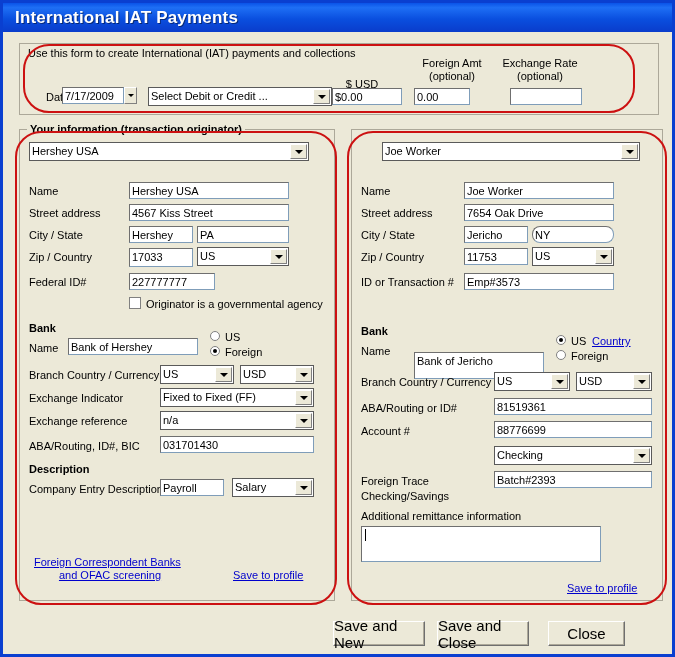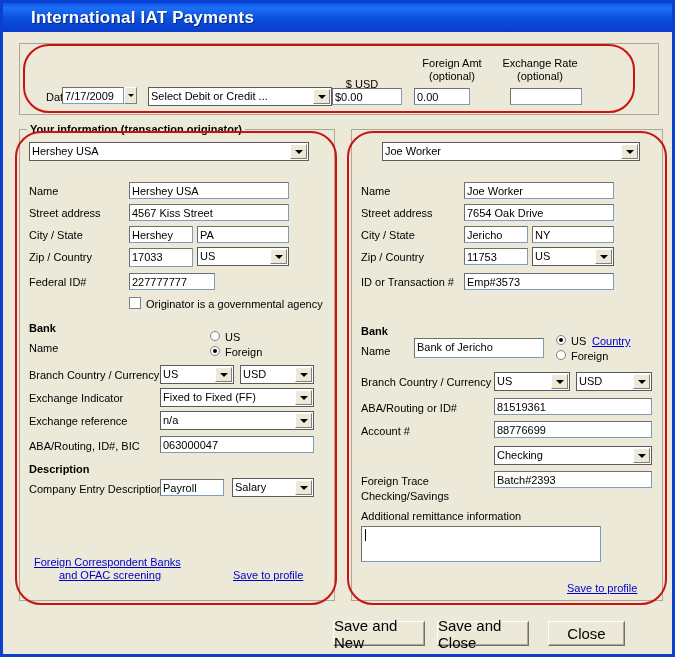--- a/index.html
+++ b/index.html
@@ -17,21 +17,21 @@
     background:#ece9d8;
   }
   
   #titlebar{
     position:absolute;left:0;top:0;width:669px;height:29px;
     background:linear-gradient(to bottom,#0a53e8 0%,#1e6ff5 16%,#0a4fdf 55%,#0a3ccb 100%);
     display:flex;align-items:center;
   }
   #titlebar .t{
     color:#fff;font-size:17px;font-weight:bold;
-    padding-left:28px;letter-spacing:.2px;
+    padding-left:12px;letter-spacing:.2px;
     text-shadow:1px 1px 0 rgba(0,0,0,.45);
   }
   
   .gb{position:absolute;border:1px solid #aca899;box-sizing:border-box;}
   .gb>.gbt{
     position:absolute;top:-7px;left:7px;background:#ece9d8;
     padding:0 3px;font-size:11px;font-weight:bold;white-space:nowrap;
   }
   .gb.plain>.gbt{font-weight:normal;}
   
@@ -122,20 +122,21 @@
 </head>
 <body>
 
 <div id="app">
 
   <div id="titlebar">
     <span class="t">International IAT Payments</span>
   </div>
 
   <div class="gb plain" style="left:16px;top:40px;width:640px;height:72px;">
+    <span class="lbl" style="left:8px;top:3px;">Use this form to create International (IAT) payments and collections</span>
 
     <span class="lbl c" style="left:312px;top:34px;width:60px;">$ USD</span>
     <span class="lbl c" style="left:392px;top:13px;width:80px;">Foreign Amt</span>
     <span class="lbl c" style="left:392px;top:26px;width:80px;">(optional)</span>
     <span class="lbl c" style="left:472px;top:13px;width:96px;">Exchange Rate</span>
     <span class="lbl c" style="left:472px;top:26px;width:96px;">(optional)</span>
 
     <span class="lbl" style="left:26px;top:47px;">Date</span>
     <div class="txt" style="left:42px;top:43px;width:62px;height:17px;">7/17/2009</div>
     <div class="spin" style="left:104px;top:43px;width:13px;height:17px;"></div>
@@ -176,20 +177,21 @@
       <span class="arrow"></span>
     </div>
 
     <span class="lbl" style="left:9px;top:146px;">Federal ID#</span>
     <div class="txt" style="left:109px;top:143px;width:86px;height:17px;">227777777</div>
 
     <span class="chk" style="left:109px;top:168px;">Originator is a governmental agency</span>
 
     <span class="lbl b" style="left:9px;top:192px;">Bank</span>
     <span class="lbl" style="left:9px;top:212px;">Name</span>
+    <div class="txt" style="left:48px;top:208px;width:130px;height:17px;">Bank of Hershey</div>
     <span class="radio" style="left:190px;top:201px;">US</span>
     <span class="radio on" style="left:190px;top:216px;">Foreign</span>
 
     <span class="lbl" style="left:9px;top:239px;">Branch Country / Currency</span>
     <div class="combo" style="left:140px;top:235px;width:74px;height:19px;">
       <span>US</span>
       <span class="arrow"></span>
     </div>
     <div class="combo" style="left:220px;top:235px;width:74px;height:19px;">
       <span>USD</span>
@@ -202,21 +204,21 @@
       <span class="arrow"></span>
     </div>
 
     <span class="lbl" style="left:9px;top:285px;">Exchange reference</span>
     <div class="combo" style="left:140px;top:281px;width:154px;height:19px;">
       <span>n/a</span>
       <span class="arrow"></span>
     </div>
 
     <span class="lbl" style="left:9px;top:310px;">ABA/Routing, ID#, BIC</span>
-    <div class="txt" style="left:140px;top:306px;width:154px;height:17px;">063000047</div>
+    <div class="txt" style="left:140px;top:306px;width:154px;height:17px;">031701430</div>
 
     <span class="lbl b" style="left:9px;top:333px;">Description</span>
     <span class="lbl" style="left:9px;top:353px;">Company Entry Description</span>
     <div class="txt" style="left:140px;top:349px;width:64px;height:17px;">Payroll</div>
     <div class="combo" style="left:212px;top:348px;width:82px;height:19px;">
       <span>Salary</span>
       <span class="arrow"></span>
     </div>
 
 
@@ -234,35 +236,35 @@
     </div>
 
     <span class="lbl" style="left:9px;top:55px;">Name</span>
     <div class="txt" style="left:112px;top:52px;width:150px;height:17px;">Joe Worker</div>
 
     <span class="lbl" style="left:9px;top:77px;">Street address</span>
     <div class="txt" style="left:112px;top:74px;width:150px;height:17px;">7654 Oak Drive</div>
 
     <span class="lbl" style="left:9px;top:99px;">City / State</span>
     <div class="txt" style="left:112px;top:96px;width:64px;height:17px;">Jericho</div>
-    <div class="txt" style="left:180px;top:96px;width:82px;height:17px;">NY</div>
+    <div class="txt" style="left:180px;top:96px;width:82px;height:17px;border-radius:8px;">NY</div>
 
     <span class="lbl" style="left:9px;top:121px;">Zip / Country</span>
     <div class="txt" style="left:112px;top:118px;width:64px;height:17px;">11753</div>
     <div class="combo" style="left:180px;top:117px;width:82px;height:19px;">
       <span>US</span>
       <span class="arrow"></span>
     </div>
 
     <span class="lbl" style="left:9px;top:146px;">ID or Transaction #</span>
     <div class="txt" style="left:112px;top:143px;width:150px;height:17px;">Emp#3573</div>
 
     <span class="lbl b" style="left:9px;top:195px;">Bank</span>
     <span class="lbl" style="left:9px;top:215px;">Name</span>
-    <div class="txt" style="left:62px;top:208px;width:130px;height:20px;">Bank of Jericho</div>
+    <div class="txt" style="left:62px;top:222px;width:130px;height:27px;">Bank of Jericho</div>
     <span class="radio on" style="left:204px;top:205px;">US</span>
     <span class="link" style="left:240px;top:205px;">Country</span>
     <span class="radio" style="left:204px;top:220px;">Foreign</span>
 
     <span class="lbl" style="left:9px;top:246px;">Branch Country / Currency</span>
     <div class="combo" style="left:142px;top:242px;width:76px;height:19px;">
       <span>US</span>
       <span class="arrow"></span>
     </div>
     <div class="combo" style="left:224px;top:242px;width:76px;height:19px;">

